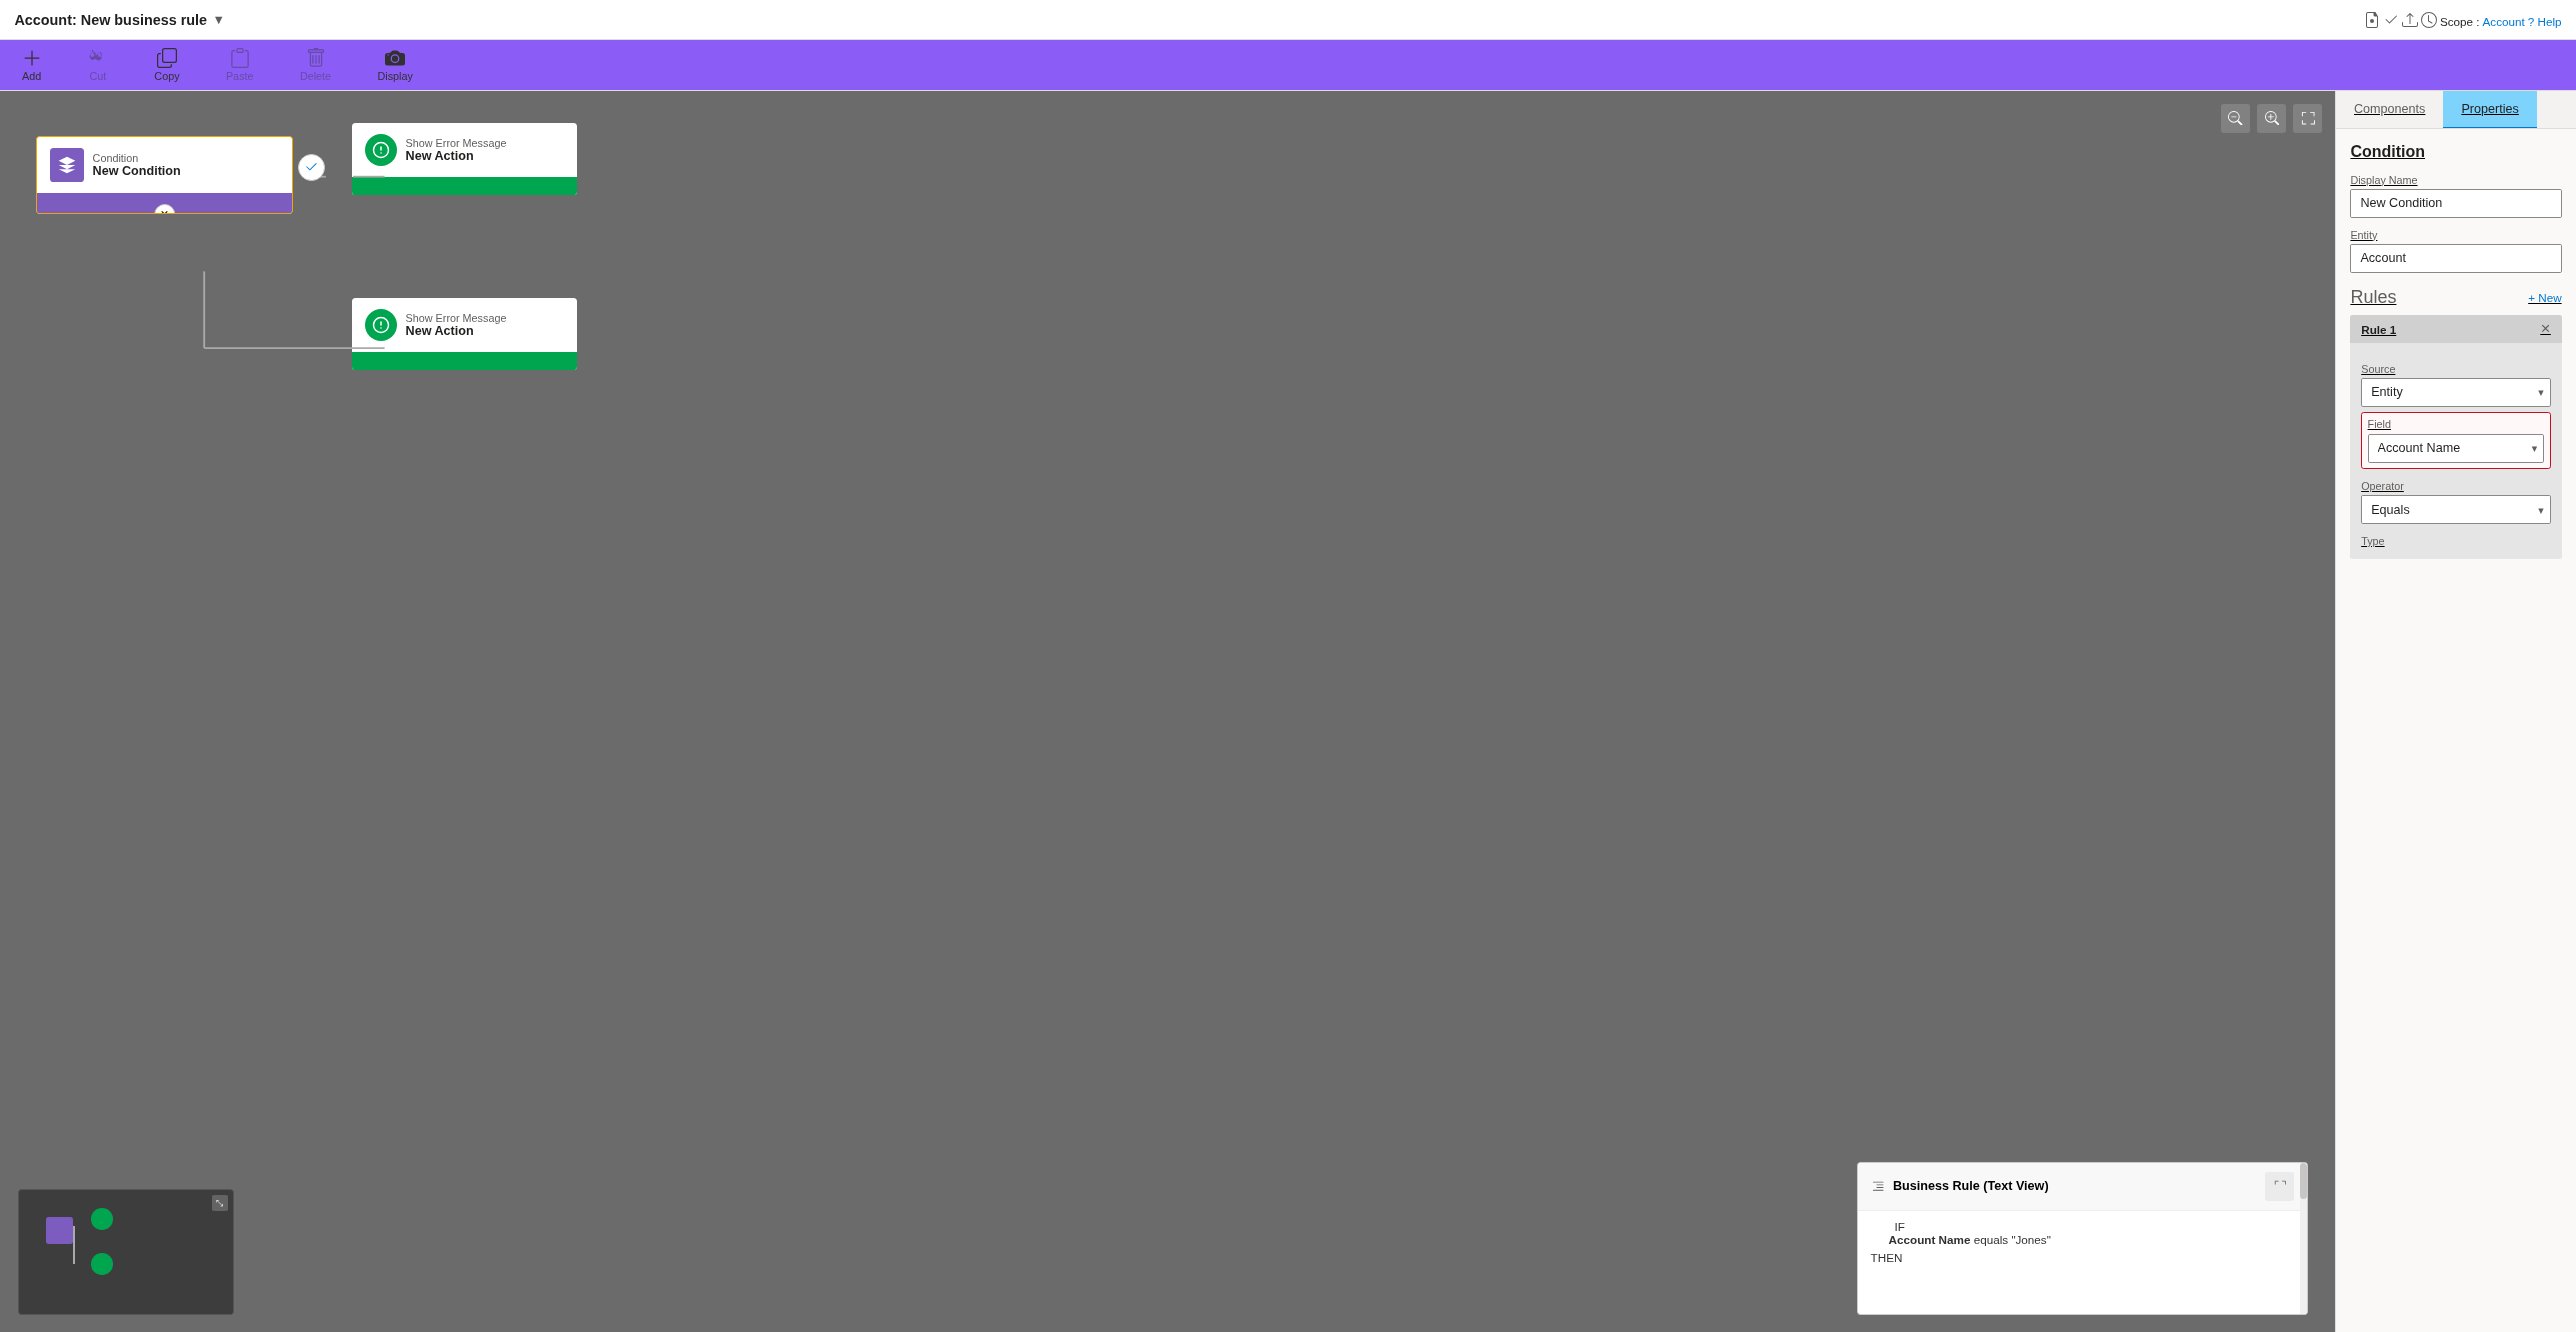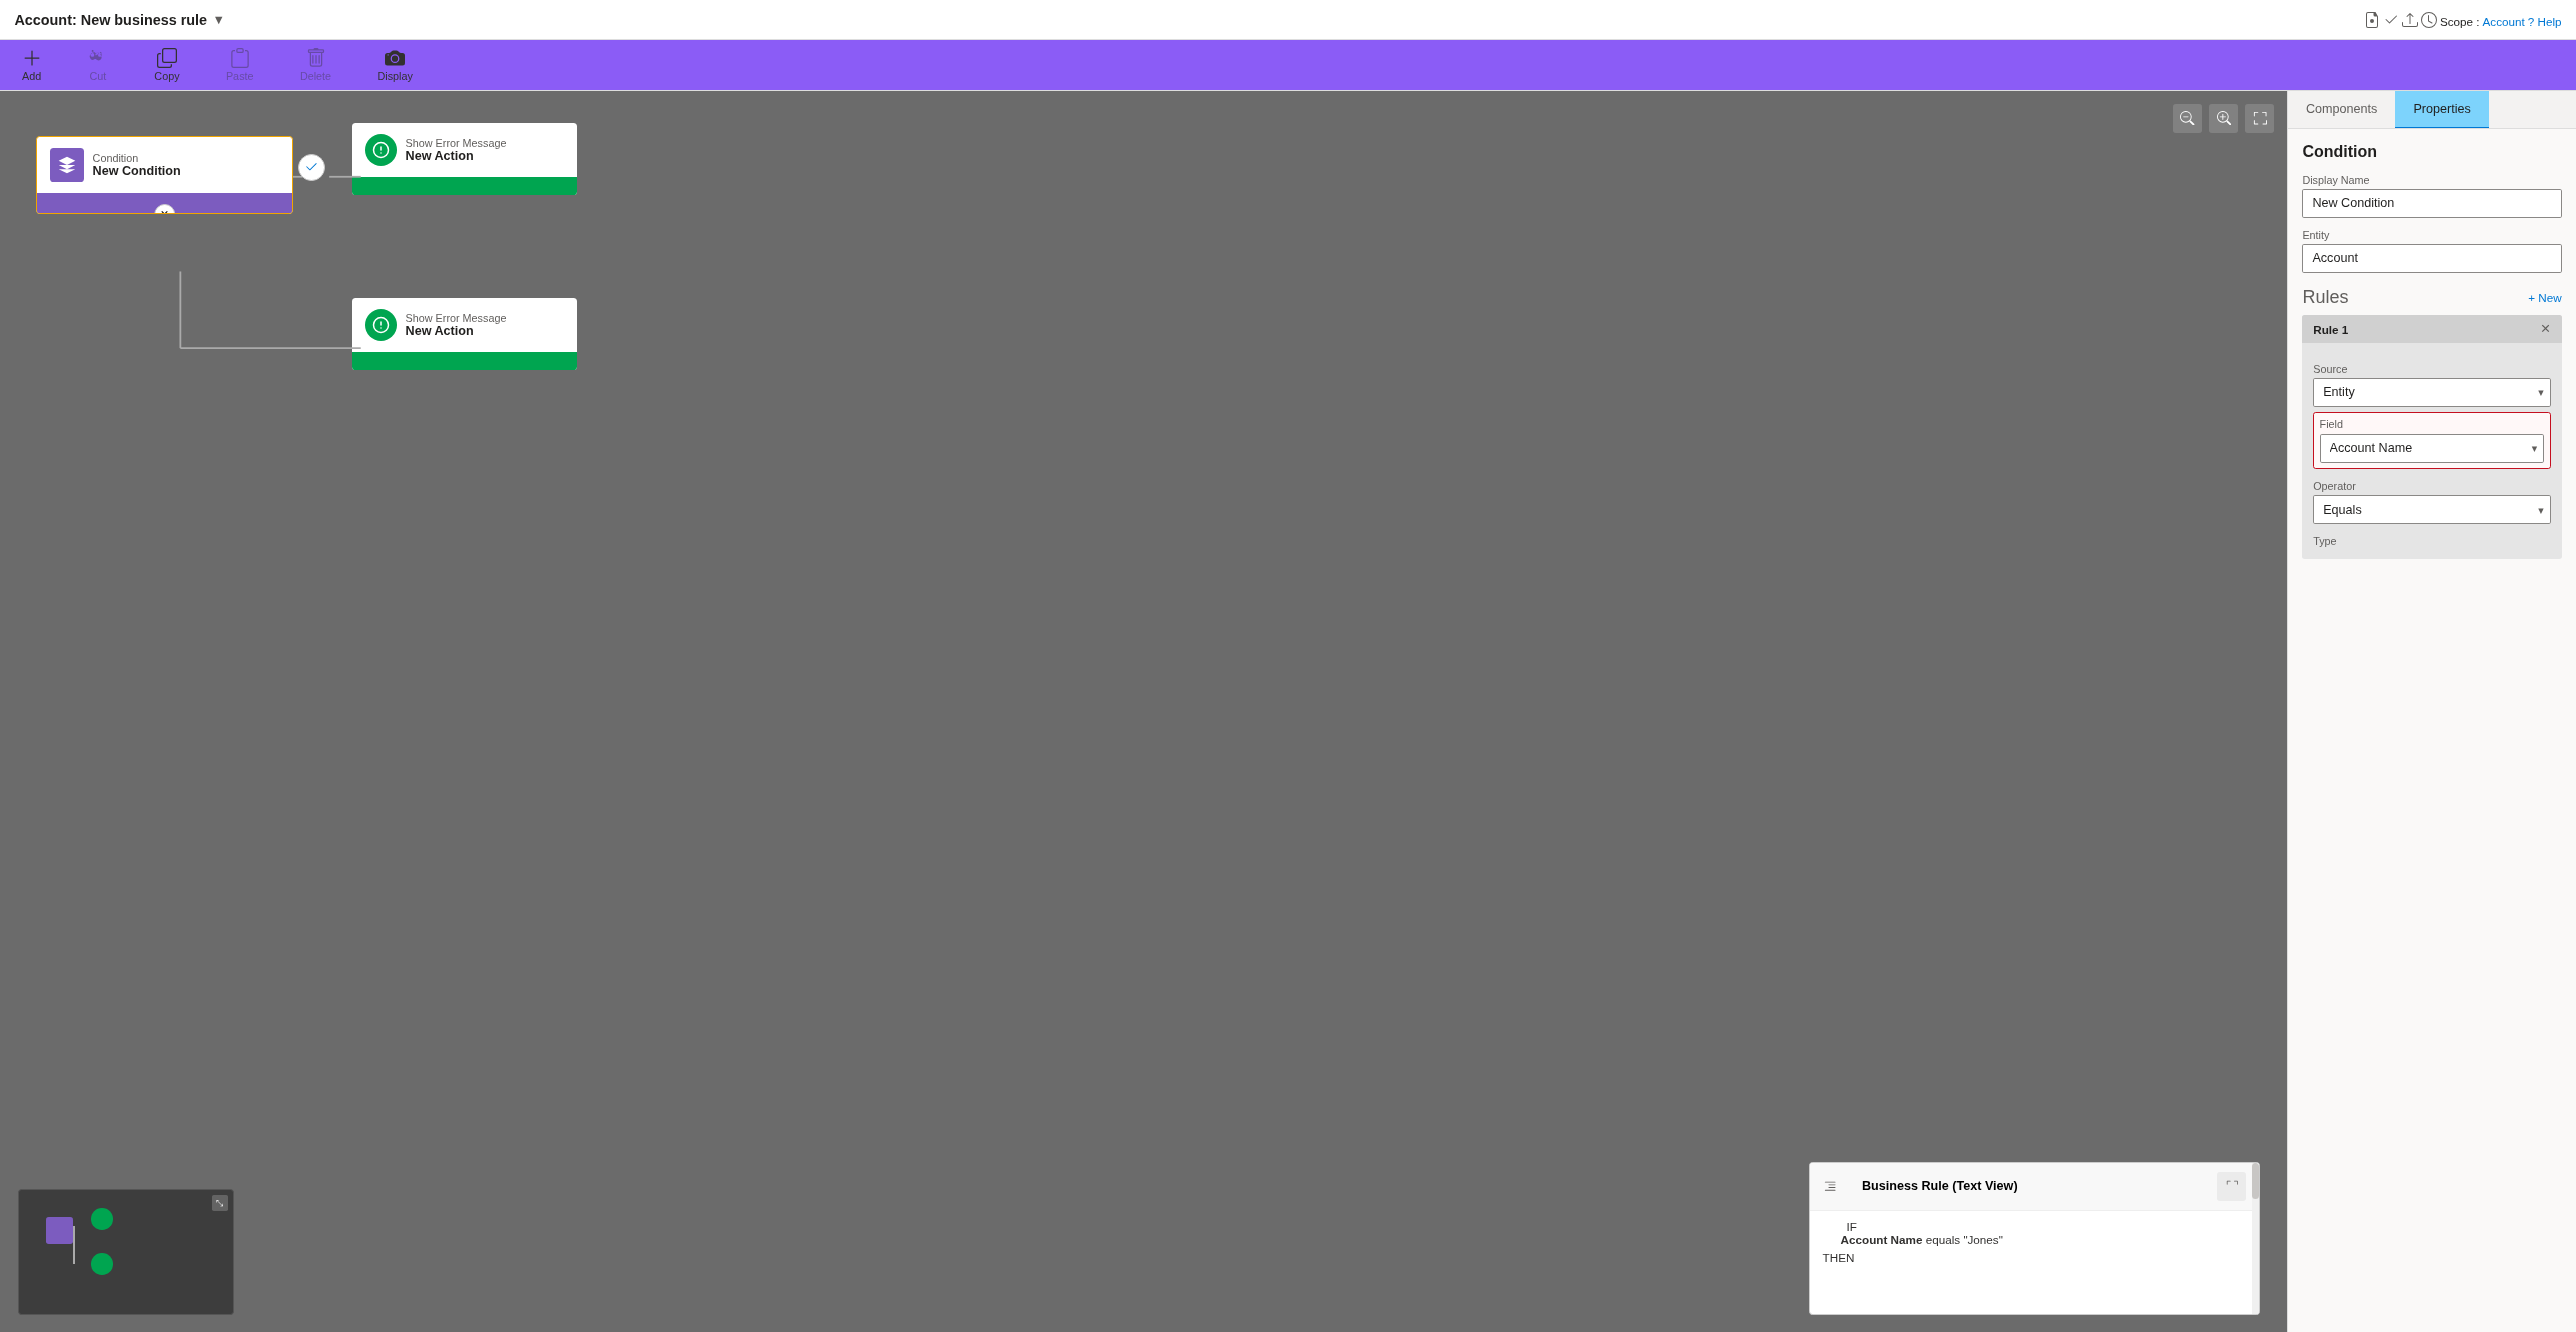--- a/index.html
+++ b/index.html
@@ -297,21 +297,21 @@
       display: flex;
       align-items: center;
       justify-content: space-between;
       padding: 9px 12.6px;
       border-bottom: 0.9px solid #eee;
       background: #f8f8f8;
     }
     .text-view-title {
       display: flex;
       align-items: center;
-      gap: 25px;
+      gap: 8px;
       font-size: 12.6px;
       font-weight: 600;
     }
     .text-view-body {
       padding: 9px 12.6px;
       font-size: 11.7px;
       color: #323130;
     }
     .text-view-body .if-label { font-weight: 400; color: #323130; margin-left: 24px; }
     .text-view-body .field-name { font-weight: 600; }
@@ -326,26 +326,27 @@
     }
     .text-view-scroll-thumb {
       width: 7.2px;
       height: 36px;
       background: #c8c6c4;
       border-radius: 3.6px;
     }
 
     
     .right-panel {
-      width: 289px;
+      width: 241px;
       background: #faf9f8;
       border-left: 0.9px solid #ddd;
       display: flex;
       flex-direction: column;
       overflow-y: auto;
+      text-decoration: underline;
     }
     .panel-tabs {
       display: flex;
       border-bottom: 0.9px solid #ddd;
       background: #f3f2f1;
     }
     .panel-tab {
       padding: 10.8px 18px;
       font-size: 12.6px;
       cursor: pointer;

